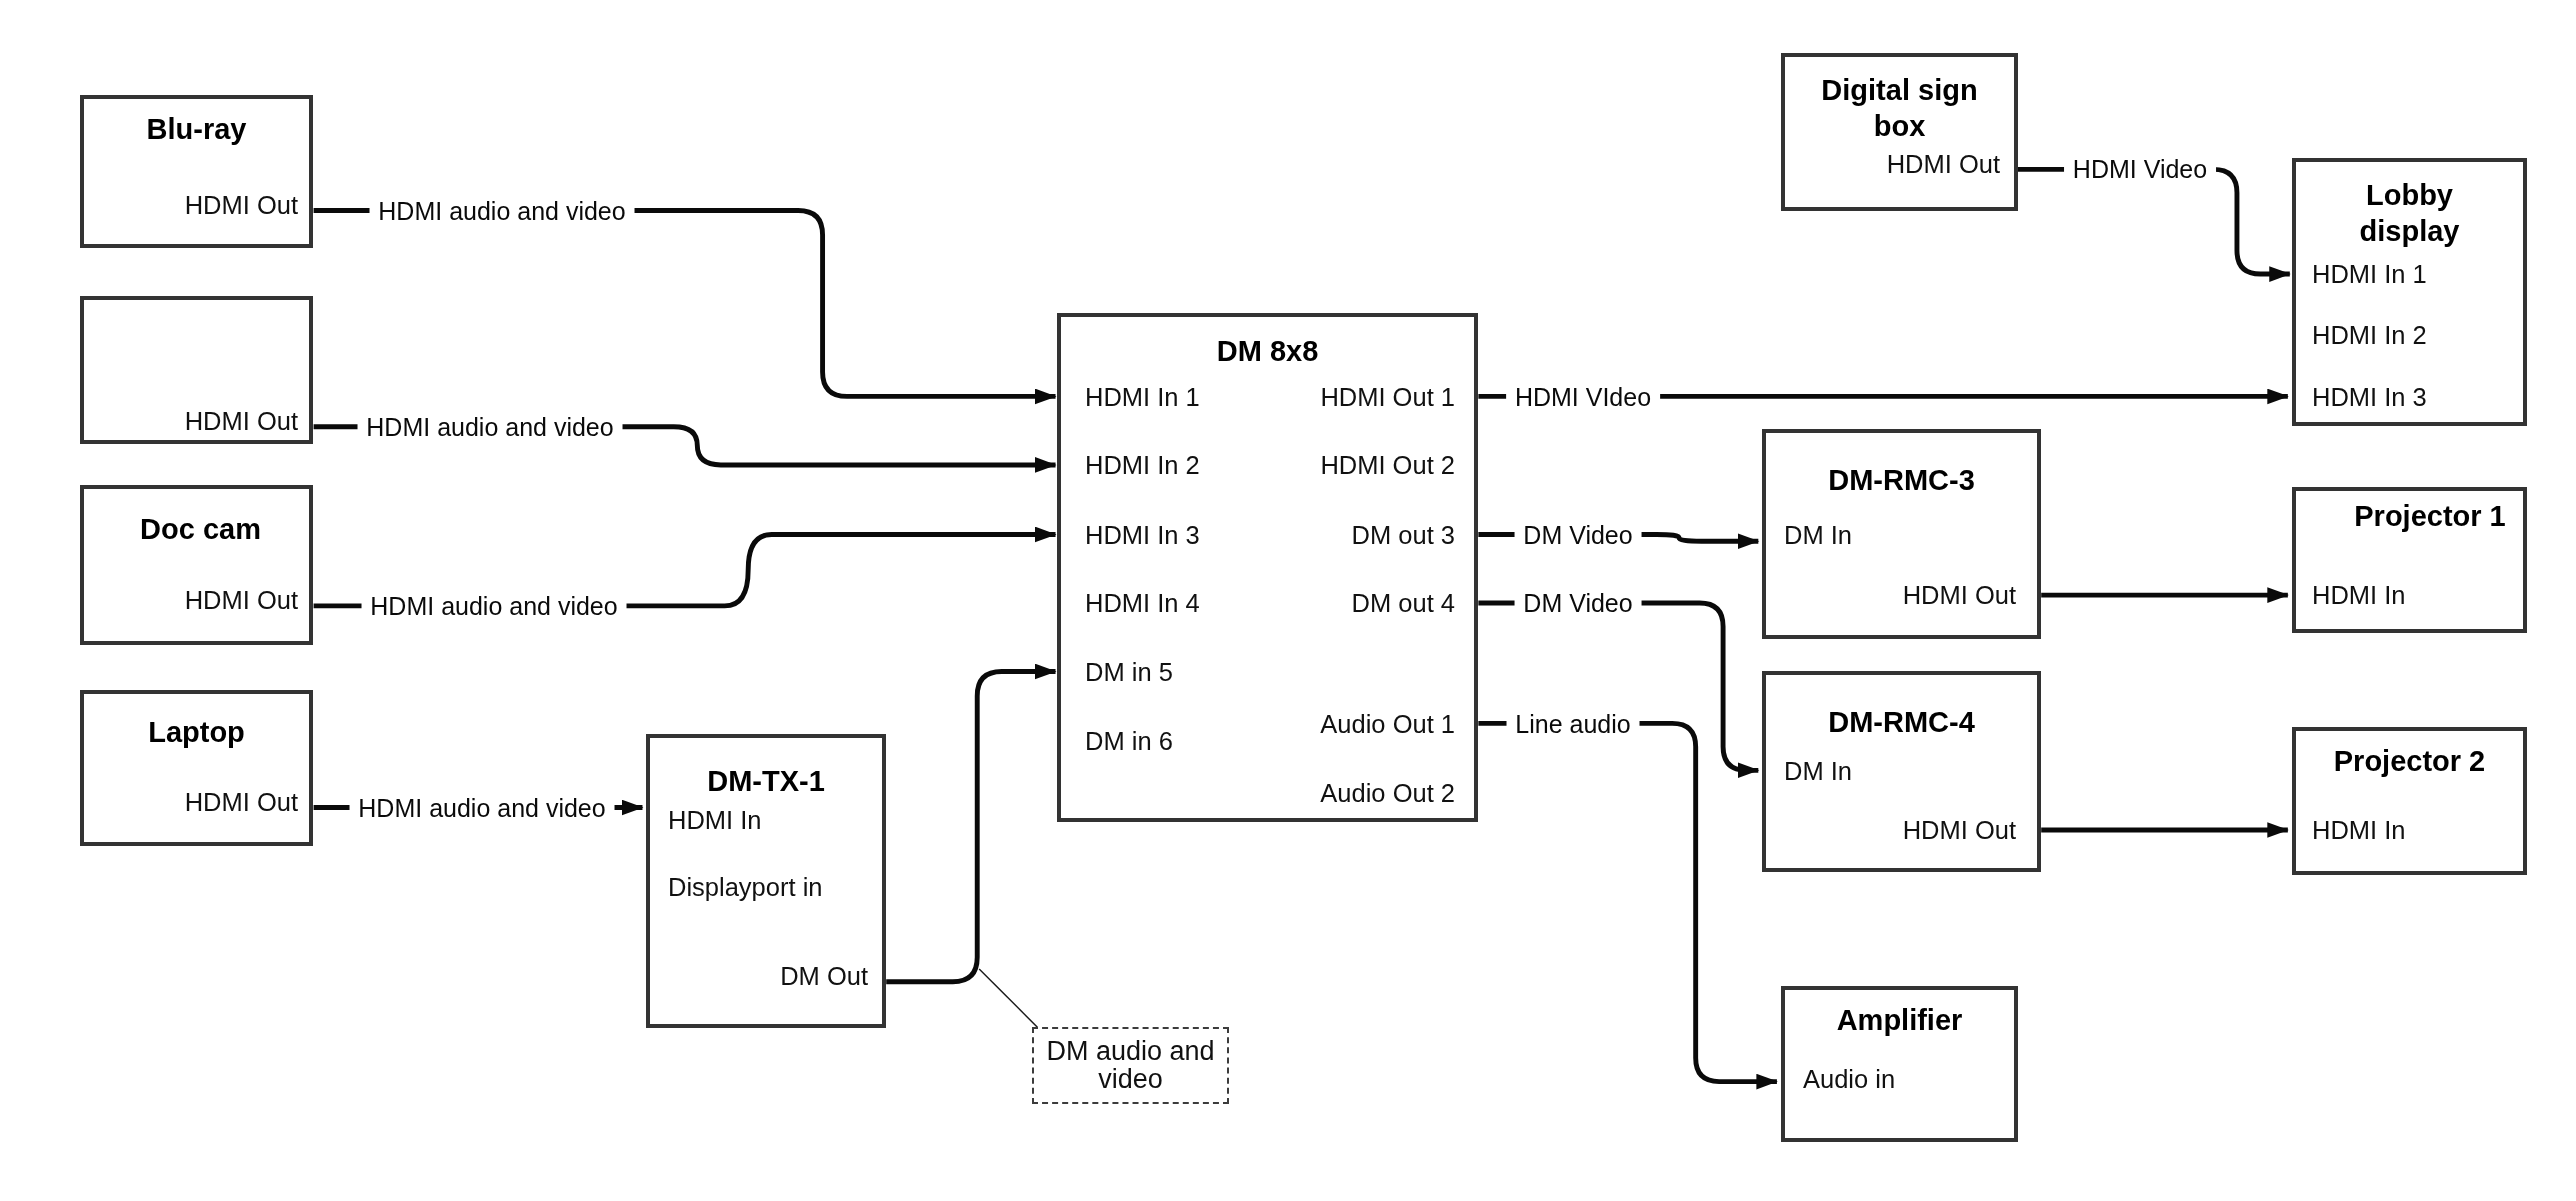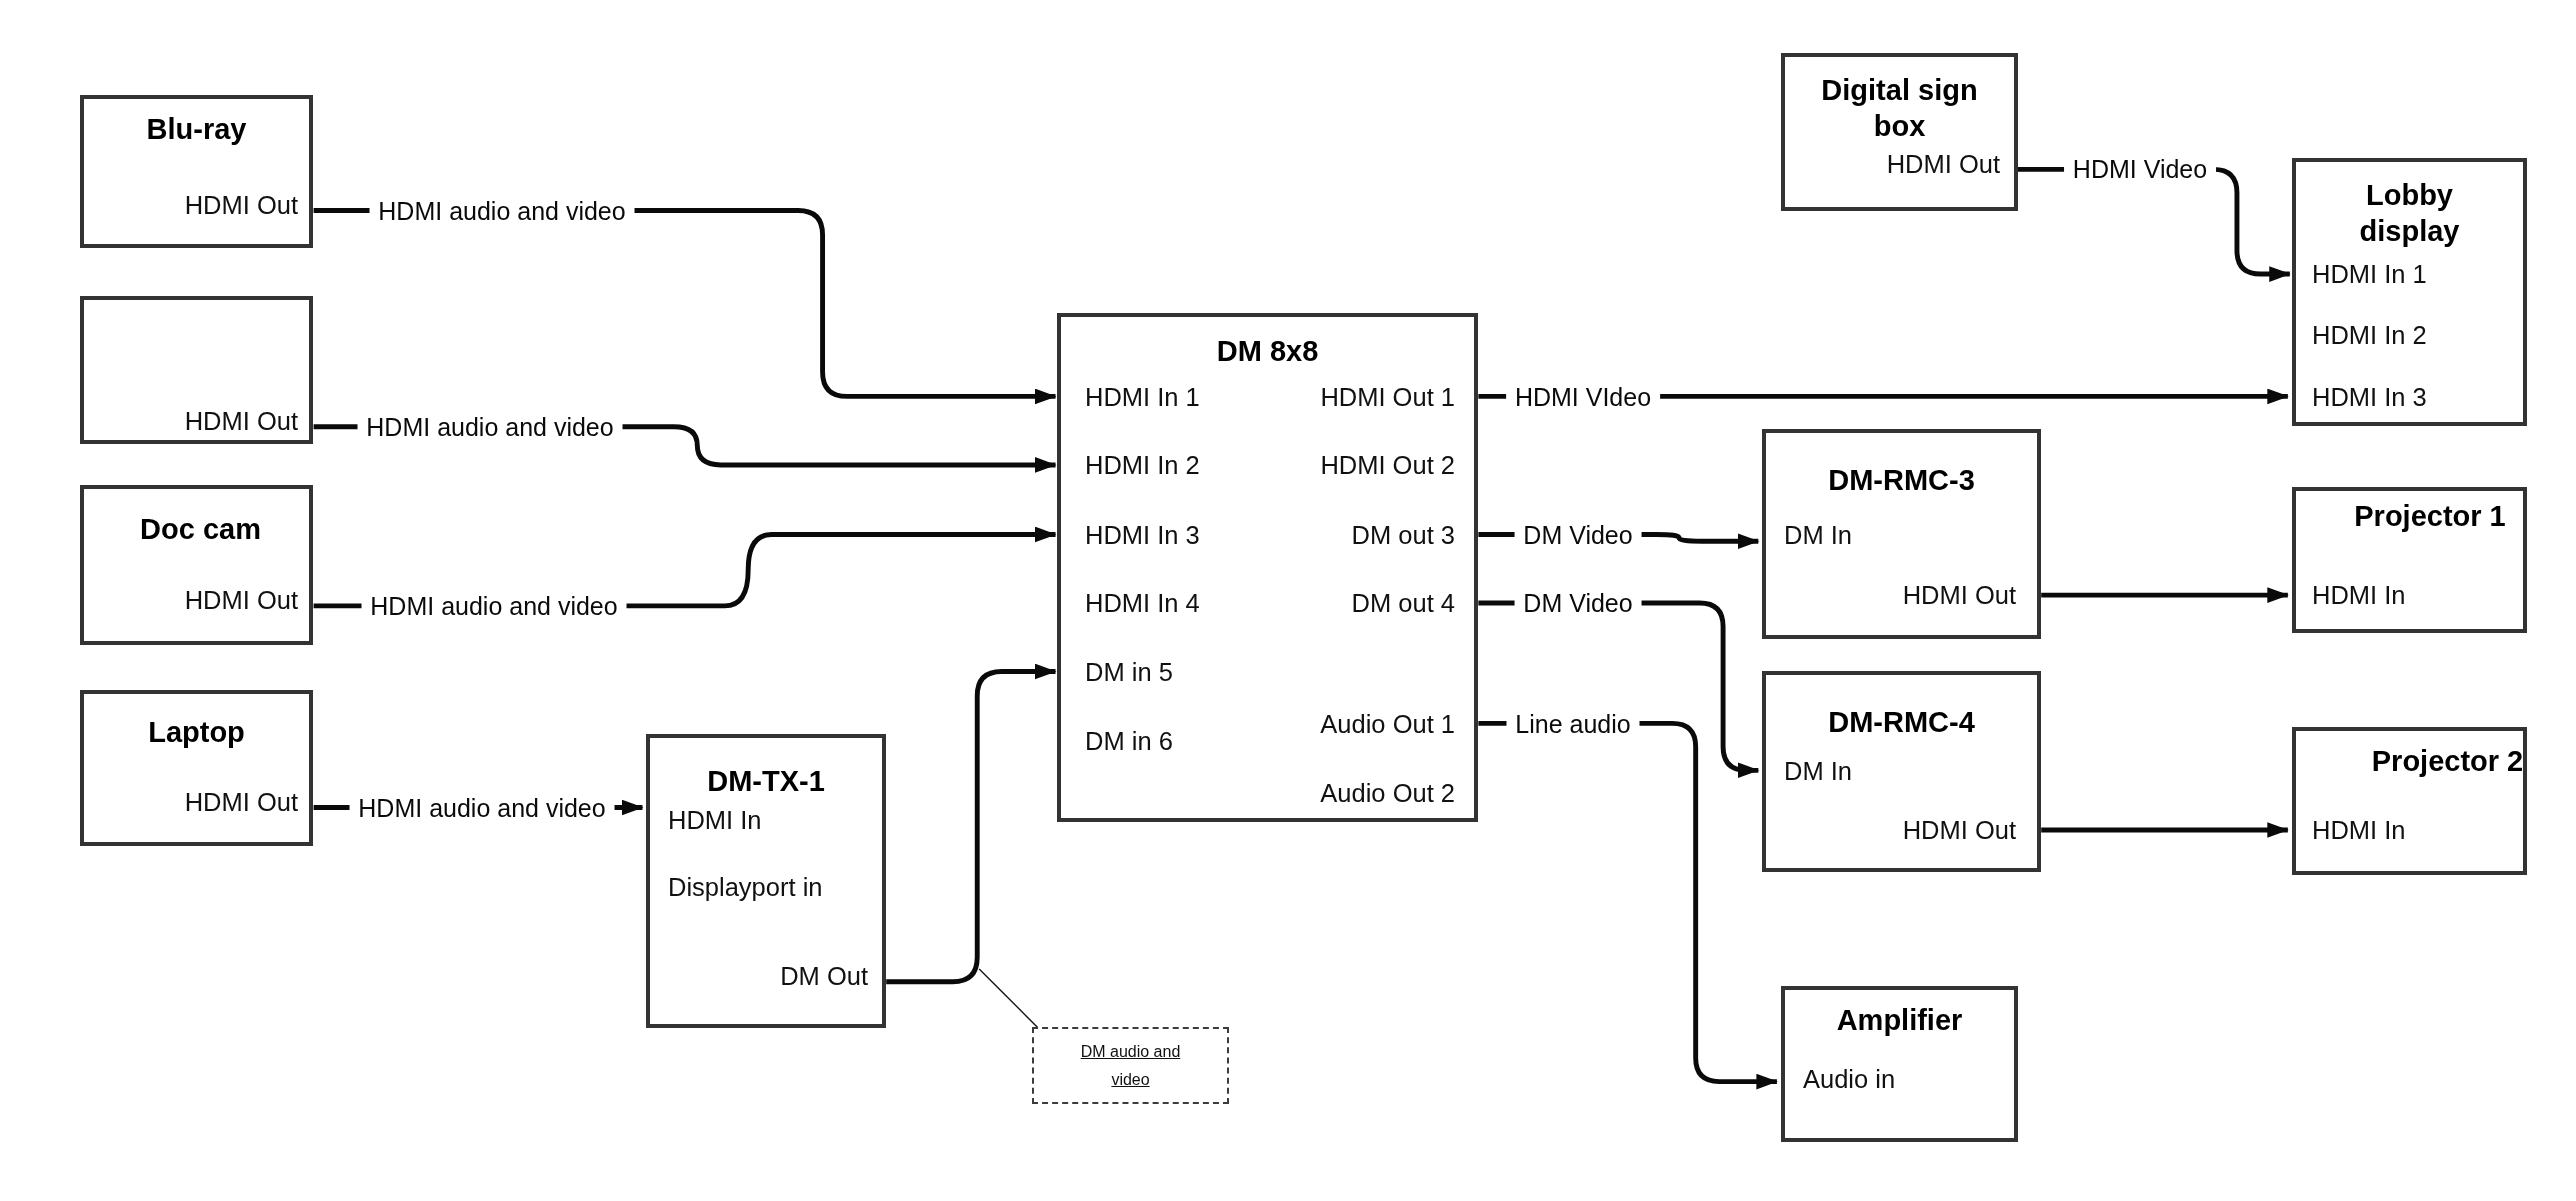--- a/index.html
+++ b/index.html
@@ -10,21 +10,21 @@
   svg.wires { position:absolute; left:0; top:0; width:2576px; height:1201px; }
   svg.wires path.wire { fill:none; stroke:#0a0a0a; stroke-width:5; }
   svg.wires line.callout { stroke:#1a1a1a; stroke-width:1.5; }
   .box {
     position:absolute; border:4.9px solid #333333; background:#ffffff; box-sizing:border-box;
   }
   .note-box {
     position:absolute; border:2px dashed #3c3c3c; background:#ffffff; box-sizing:border-box;
     display:flex; align-items:center; justify-content:center;
   }
-  .note-text { font-size:16px; line-height:27.4px; text-align:center; color:#111111;text-decoration:underline; }
+  .note-text { font-size:27px; line-height:27.4px; text-align:center; color:#111111; }
   .title {
     position:absolute; transform:translateY(-50%);
     font-size:29px; font-weight:bold; line-height:36px; text-align:center; white-space:pre-line;
   }
   .port {
     position:absolute; transform:translateY(-50%);
     font-size:25.5px; white-space:nowrap; color:#111111;
   }
   .port.right { text-align:right; }
   .edge-label {
@@ -75,21 +75,21 @@
   <div class="title" style="left:80px;  width:233px; top:129px;">Blu-ray</div>
   <div class="title" style="left:68px;  width:193px; top:529px;text-align:right;">Doc cam</div>
   <div class="title" style="left:80px;  width:233px; top:732px;">Laptop</div>
   <div class="title" style="left:646px; width:240px; top:781px;">DM-TX-1</div>
   <div class="title" style="left:1057px;width:421px; top:351px;">DM 8x8</div>
   <div class="title" style="left:1781px;width:237px; top:108px;"><span style="display:block;">Digital sign</span><span style="display:block;">box</span></div>
   <div class="title" style="left:2292px;width:235px; top:213px;"><span style="display:block;">Lobby</span><span style="display:block;">display</span></div>
   <div class="title" style="left:1762px;width:279px; top:480px;">DM-RMC-3</div>
   <div class="title" style="left:2292px;width:276px; top:516px;">Projector 1</div>
   <div class="title" style="left:1762px;width:279px; top:722px;">DM-RMC-4</div>
-  <div class="title" style="left:2292px;width:235px; top:761px;padding-left:38px;">Projector 2</div>
+  <div class="title" style="left:2292px;width:235px; top:761px;">Projector 2</div>
   <div class="title" style="left:1781px;width:237px; top:1020px;">Amplifier</div>
 
   <div class="port right" style="right:2278px; top:205px;">HDMI Out</div>
   <div class="port right" style="right:2278px; top:421px;">HDMI Out</div>
   <div class="port right" style="right:2278px; top:600px;">HDMI Out</div>
   <div class="port right" style="right:2278px; top:802px;">HDMI Out</div>
 
   <div class="port" style="left:668px; top:820px;">HDMI In</div>
   <div class="port" style="left:668px; top:887px;">Displayport in</div>
   <div class="port right" style="right:1708px; top:976px;">DM Out</div>

